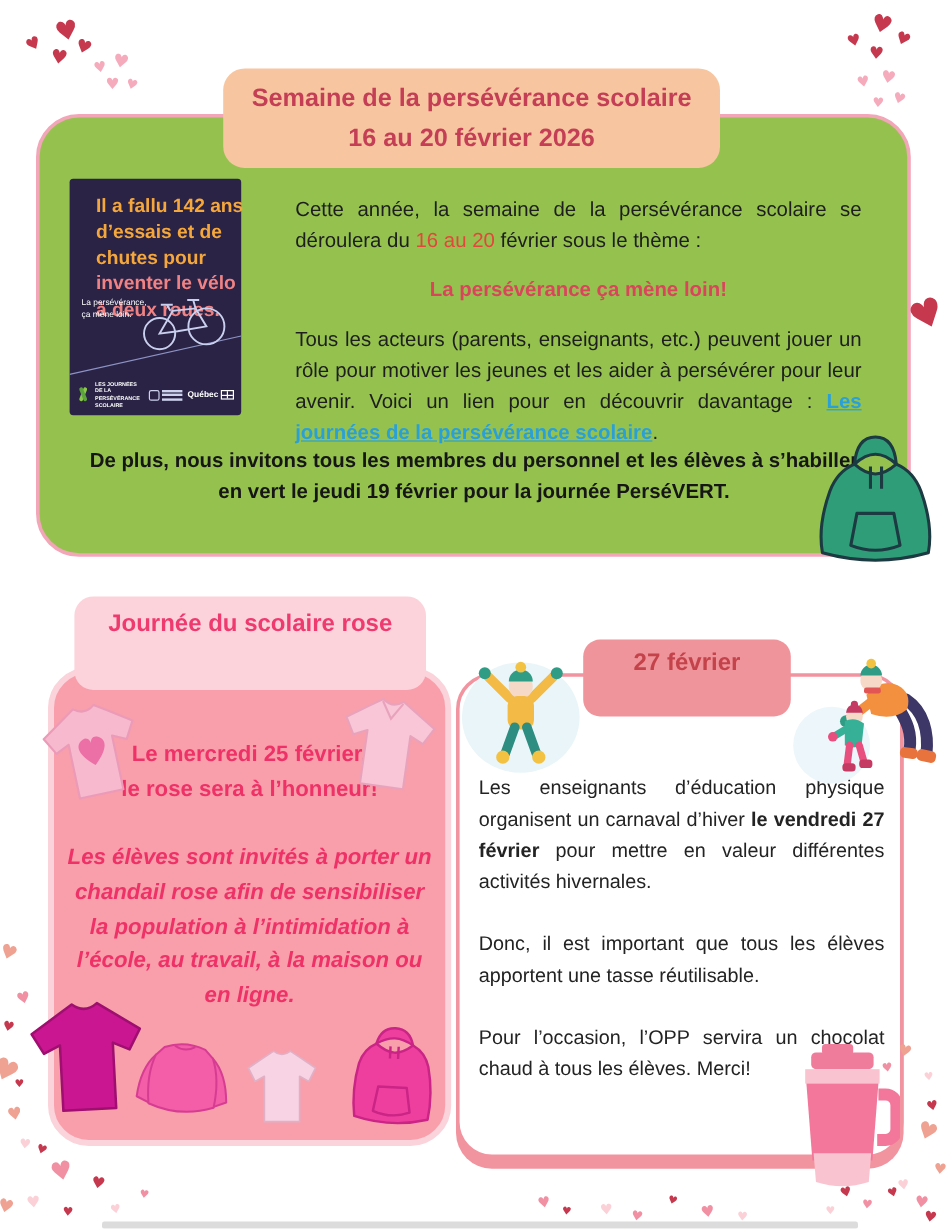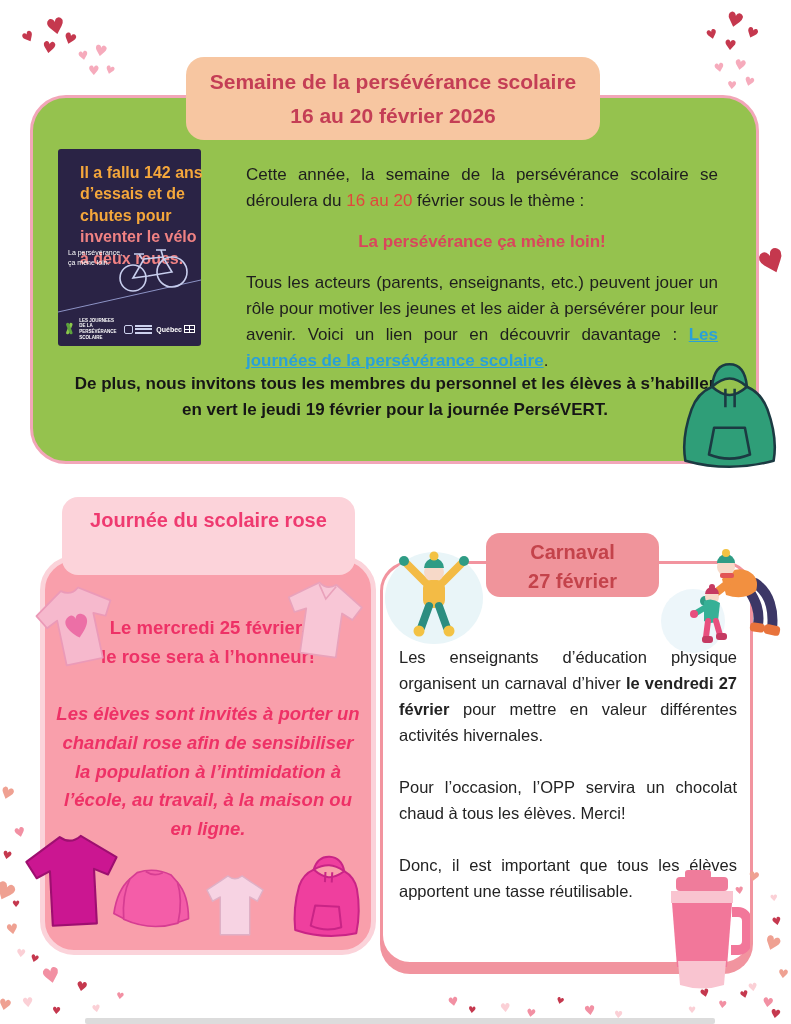--- a/index.html
+++ b/index.html
@@ -236,21 +236,20 @@
       <path d="M32,20 Q36,4 50,4 Q64,4 68,20 Q58,14 50,14 Q42,14 32,20 Z" fill="#ef3f9e"></path>
       <path d="M32,20 Q20,26 16,40 Q10,66 14,92 Q50,102 86,92 Q90,66 84,40 Q80,26 68,20 Q58,28 50,28 Q42,28 32,20 Z" fill="#ef3f9e"></path>
       <path d="M36,62 L64,62 L68,86 Q50,93 32,86 Z" fill="#ef3f9e"></path>
       <path d="M46,22 v12 M54,22 v12" fill="none"></path>
     </g>
   </svg>
 
   <div class="abs carnaval-box"></div>
 
   <div class="abs carnaval-header">
-    <div>Carnaval</div>
     <div>27 février</div>
   </div>
 
   <svg class="abs snow-angel" width="102" height="115" viewBox="0 0 102 115">
     <ellipse cx="51" cy="64" rx="49" ry="46" fill="#e9f5f8"></ellipse>
     <g stroke-linecap="round">
       <path d="M42,48 L24,30" stroke="#f3bb45" stroke-width="8"></path>
       <path d="M60,48 L78,30" stroke="#f3bb45" stroke-width="8"></path>
       <circle cx="21" cy="27" r="5" fill="#2f9c85"></circle>
       <circle cx="81" cy="27" r="5" fill="#2f9c85"></circle>
@@ -287,22 +286,22 @@
       <circle cx="34" cy="77" r="4" fill="#e84f7e"></circle>
       <path d="M48,84 L46,100" stroke="#e84f7e" stroke-width="6"></path>
       <path d="M56,84 L60,98" stroke="#e84f7e" stroke-width="6"></path>
       <rect x="42" y="99" width="11" height="7" rx="3" fill="#c53a62"></rect>
       <rect x="56" y="96" width="11" height="7" rx="3" fill="#c53a62"></rect>
     </g>
   </svg>
 
   <div class="abs carnaval-content">
     <p><span>Les enseignants d’éducation physique organisent un carnaval d’hiver </span><span class="b">le vendredi 27 février</span><span> pour mettre en valeur différentes activités hivernales.</span></p>
+    <p>Donc, il est important que tous les élèves apportent une tasse réutilisable.</p>
     <p>Pour l’occasion, l’OPP servira un chocolat chaud à tous les élèves. Merci!</p>
-    <p>Donc, il est important que tous les élèves apportent une tasse réutilisable.</p>
   </div>
 
   <svg class="abs mug" width="95" height="132" viewBox="0 0 95 132">
     <rect x="30" y="4" width="26" height="9" rx="3" fill="#ef7c9b"></rect>
     <rect x="21" y="11" width="52" height="14" rx="4" fill="#ef7c9b"></rect>
     <rect x="16" y="25" width="62" height="12" fill="#f9c4d0"></rect>
     <path d="M17,37 h60 l-5,64 h-50 Z" fill="#f2779a"></path>
     <path d="M23,95 h48 l-2,24 q-22,7 -44,0 Z" fill="#f9c4d0"></path>
     <path d="M77,46 h6 a9,9 0 0 1 9,9 v20 a9,9 0 0 1 -9,9 h-7" fill="none" stroke="#f2779a" stroke-width="10"></path>
   </svg>

